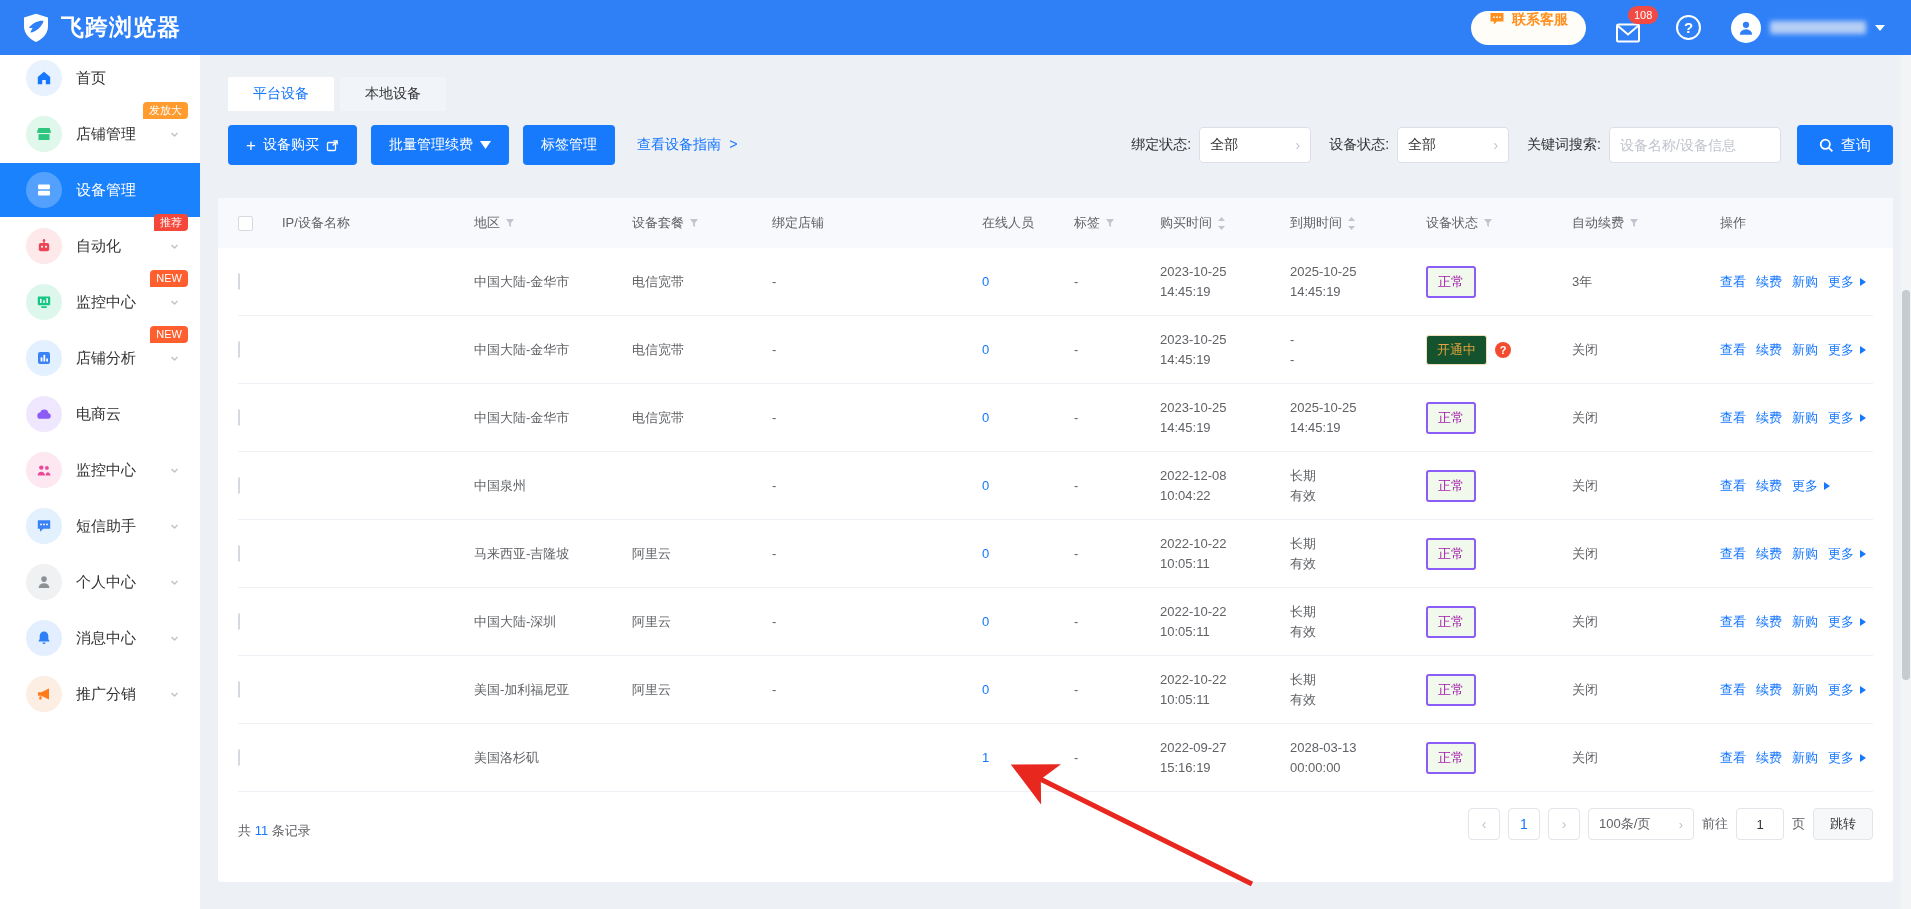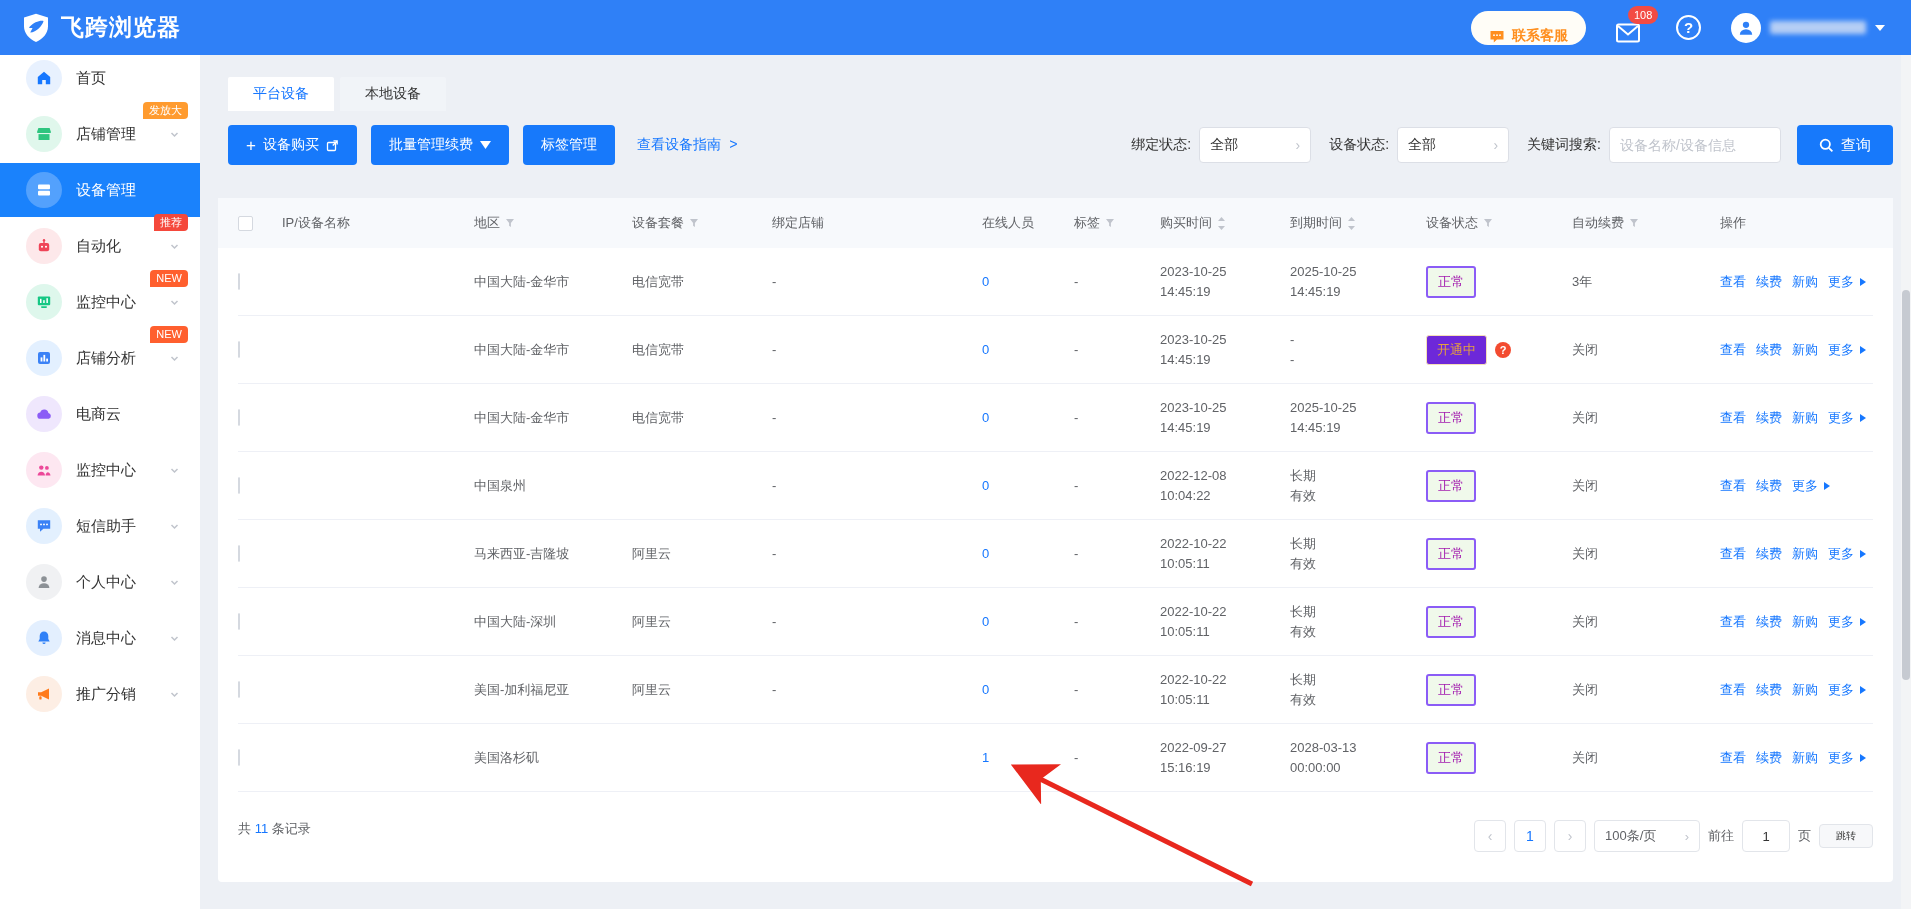--- a/index.html
+++ b/index.html
@@ -4,21 +4,21 @@
 <style>
   * { box-sizing: border-box; margin: 0; padding: 0; }
   html,body { width:1911px; height:909px; overflow:hidden; }
   body { font-family:"Liberation Sans","DejaVu Sans",sans-serif; background:#edf0f5; position:relative; color:#333; }
 
   
   .hdr { position:absolute; top:0; left:0; right:0; height:55px; background:#2f80f7; display:flex; align-items:center; padding:0 26px 0 20px; z-index:5; }
   .logo { display:flex; align-items:center; gap:9px; }
   .logo-text { color:#fff; font-size:23px; font-weight:bold; letter-spacing:1px; }
   .hdr-right { margin-left:auto; display:flex; align-items:center; gap:30px; }
-  .contact-btn { display:flex; align-items:flex-end; gap:7px; background:#fffdf7; border:none; height:34px; padding:0 18px; border-radius:17px; color:#ff8f1f; font-size:14px; font-weight:bold; cursor:pointer; }
+  .contact-btn { display:flex; align-items:flex-start; gap:7px; background:#fffdf7; border:none; height:34px; padding:0 18px; border-radius:17px; color:#ff8f1f; font-size:14px; font-weight:bold; cursor:pointer; }
   .mail-wrap { position:relative; width:30px; height:30px; display:flex; align-items:flex-end; cursor:pointer; }
   .mail-badge { position:absolute; top:-7px; left:12px; background:#f34b44; color:#fff; font-size:11px; line-height:16px; padding:0 5px; border-radius:9px; border:1px solid #fff0; }
   .help-circle { width:25px; height:25px; border:2px solid #fff; border-radius:50%; color:#fff; font-size:15px; font-weight:bold; display:flex; align-items:center; justify-content:center; cursor:pointer; }
   .user-wrap { display:flex; align-items:center; gap:9px; cursor:pointer; }
   .avatar { width:30px; height:30px; background:#fff; border-radius:50%; display:flex; align-items:center; justify-content:center; }
   .user-blur { width:96px; height:13px; background:#cddcf5; border-radius:2px; filter:blur(2.5px); opacity:.85; }
   .caret-down { width:0; height:0; border-left:5px solid transparent; border-right:5px solid transparent; border-top:6px solid #fff; }
 
   
   .sidebar { position:absolute; top:55px; left:0; width:200px; bottom:0; background:#fff; z-index:4; }
@@ -57,35 +57,35 @@
   .th { display:flex; align-items:center; gap:5px; }
   .trow { height:68px; border-bottom:1px solid #eef0f6; font-size:13px; color:#606266; }
   .cbx { width:15px; height:15px; border:1px solid #d5d9e0; border-radius:2px; background:#fff; cursor:pointer; }
   .rb { background:#b9bec6; border-radius:2px; height:13px; filter:blur(2.5px); opacity:.6; }
   .rb.blue { background:#5d9cea; opacity:.75; }
   .namecell .rb { margin:3px 0; }
   .link { color:#1677ff; cursor:pointer; text-decoration:none; }
   .twolines { line-height:1.5; }
   .badge-status { display:inline-block; padding:5px 10px; font-size:13px; border-radius:3px; }
   .badge-status.normal { background:#f0f9eb; color:#a21caf; border:2px solid #8b5cf6; }
-  .badge-status.opening { background:#6d28d9; color:#e6a23c; border:1px solid #f5dfb8;font-family:Liberation Serif, serif; }
+  .badge-status.opening { background:#14532d; color:#e6a23c; border:1px solid #f5dfb8;font-family:Liberation Serif, serif; }
   .help-dot { display:inline-flex; width:16px; height:16px; background:#f34b30; color:#fff; border-radius:50%; font-size:11px; font-weight:bold; align-items:center; justify-content:center; margin-left:8px; vertical-align:middle; cursor:pointer; }
   .ops { display:flex; align-items:center; gap:10px; font-size:13px; }
   .more-arrow { width:0; height:0; border-top:4.5px solid transparent; border-bottom:4.5px solid transparent; border-left:6px solid #1677ff; margin-left:-4px; }
 
   
-  .tfoot { display:flex; align-items:flex-start; margin-top:28px; }
+  .tfoot { display:flex; align-items:flex-end; margin-top:16px; }
   .total { font-size:13px; color:#606266; }
   .pager { margin-left:auto; display:flex; align-items:center; gap:8px; font-size:13px; color:#606266; }
   .pg-btn { min-width:32px; height:32px; background:#fff; border:1px solid #e2e5ea; border-radius:4px; display:flex; align-items:center; justify-content:center; cursor:pointer; color:#c0c4cc; font-size:14px; }
   .pg-btn.cur { color:#1677ff; }
   .pg-select { width:106px; height:32px; border:1px solid #e2e5ea; border-radius:4px; display:flex; align-items:center; padding:0 10px; color:#606266; cursor:pointer; background:#fff; }
   .pg-select .chev { margin-left:auto; color:#c0c4cc; }
   .pg-input { width:48px; height:32px; border:1px solid #e2e5ea; border-radius:4px; text-align:center; font-size:13px; color:#333; outline:none; }
-  .pg-jump { height:24px; padding:0 16px; background:#f7f8fa; border:1px solid #e2e5ea; border-radius:4px; font-size:10px; color:#333; cursor:pointer; }
+  .pg-jump { height:32px; padding:0 16px; background:#f7f8fa; border:1px solid #e2e5ea; border-radius:4px; font-size:13px; color:#333; cursor:pointer; }
 
   
   .arrow-overlay { position:absolute; inset:0; width:1911px; height:909px; pointer-events:none; z-index:9; }
   .scrollbar { position:absolute; top:55px; right:0; width:10px; bottom:0; background:#f3f4f6; z-index:6; }
   .scroll-thumb { position:absolute; top:235px; left:1px; width:8px; height:390px; background:#c6cad1; border-radius:4px; cursor:pointer; }
   svg { display:block; }
 </style>
 </head>
 <body>
 

